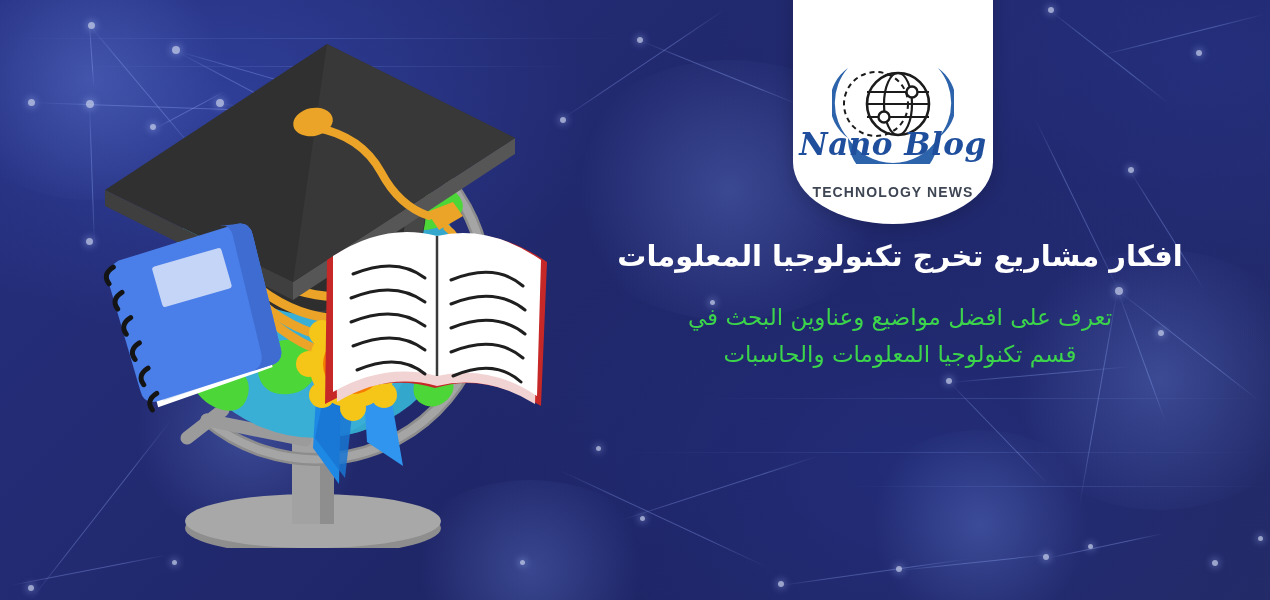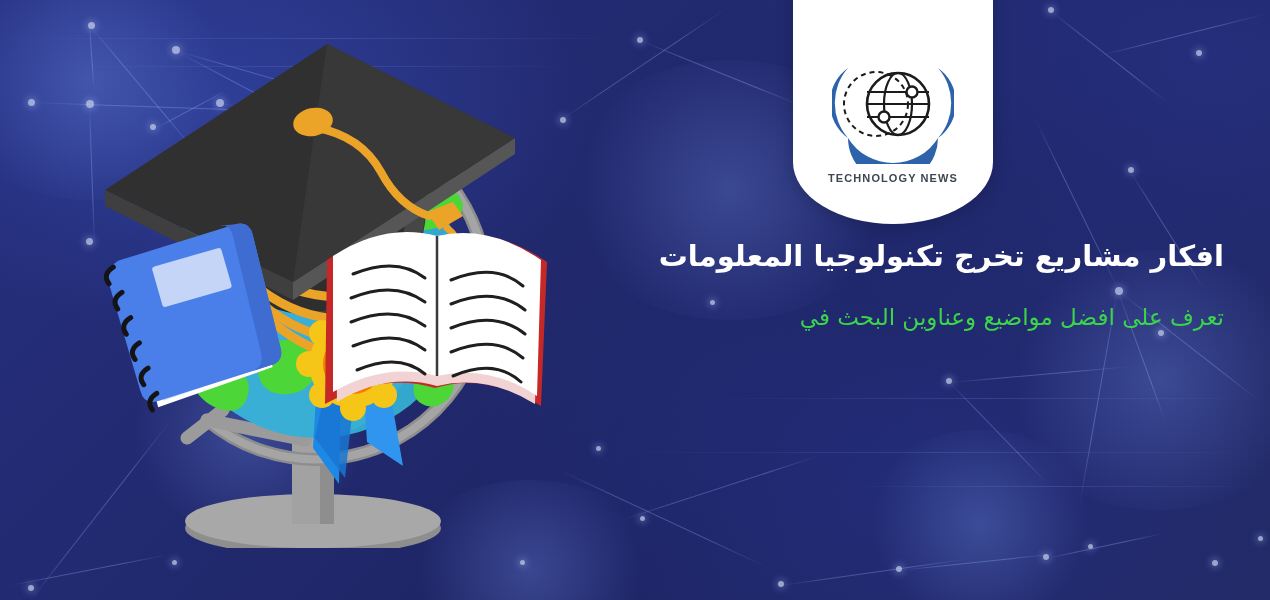--- a/index.html
+++ b/index.html
@@ -61,35 +61,35 @@
     position:absolute; left:0; right:0; top:160px;
     text-align:center;
     font-family:"DejaVu Serif","Liberation Serif",serif;
     font-style:italic;
     font-weight:bold;
     font-size:31px;
     letter-spacing:0.5px;
     color:#1f4f9c;
   }
   .logo-tag {
-    position:absolute; left:0; right:0; top:206px;
+    position:absolute; left:0; right:0; top:218px;
     text-align:center;
     font-family:"Liberation Sans","DejaVu Sans",sans-serif;
-    font-size:11px;
+    font-size:14px;
     font-weight:bold;
     letter-spacing:1.1px;
     color:#3e4553;
   }
 
   
   .copy {
     position:absolute;
-    left:624px; top:236px;
+    left:600px; top:236px;
     width:600px;
-    text-align:right;
+    text-align:center;
     direction:rtl;
   }
   .headline {
     font-family:"DejaVu Sans","Liberation Sans",sans-serif;
     font-weight:bold;
     font-size:29px;
     line-height:1.42;
     color:#ffffff;
     letter-spacing:0.2px;
   }
@@ -311,23 +311,25 @@
         <circle cx="44" cy="62" r="32" fill="none" stroke="#1b1b1b" stroke-width="2" stroke-dasharray="5 4"></circle>
         <circle cx="66" cy="62" r="31" fill="none" stroke="#1b1b1b" stroke-width="2.6"></circle>
         <ellipse cx="66" cy="62" rx="14" ry="31" fill="none" stroke="#1b1b1b" stroke-width="2.2"></ellipse>
         <line x1="35" y1="50" x2="97" y2="50" stroke="#1b1b1b" stroke-width="2.2"></line>
         <line x1="35" y1="62" x2="97" y2="62" stroke="#1b1b1b" stroke-width="2.2"></line>
         <line x1="35" y1="75" x2="97" y2="75" stroke="#1b1b1b" stroke-width="2.2"></line>
         <circle cx="80" cy="50" r="5.5" fill="#ffffff" stroke="#1b1b1b" stroke-width="2.4"></circle>
         <circle cx="52" cy="75" r="5.5" fill="#ffffff" stroke="#1b1b1b" stroke-width="2.4"></circle>
       </svg>
     </div>
+    <div class="logo-name">Nano Blog</div>
     <div class="logo-tag">TECHNOLOGY NEWS</div>
   </div>
 
   <div class="copy">
     <div class="headline">افكار مشاريع تخرج تكنولوجيا المعلومات</div>
     <div class="subhead">
       <div>تعرف على افضل مواضيع وعناوين البحث في</div>
+      <div>قسم تكنولوجيا المعلومات والحاسبات</div>
     </div>
   </div>
 
 </div>
 
 </body></html>

